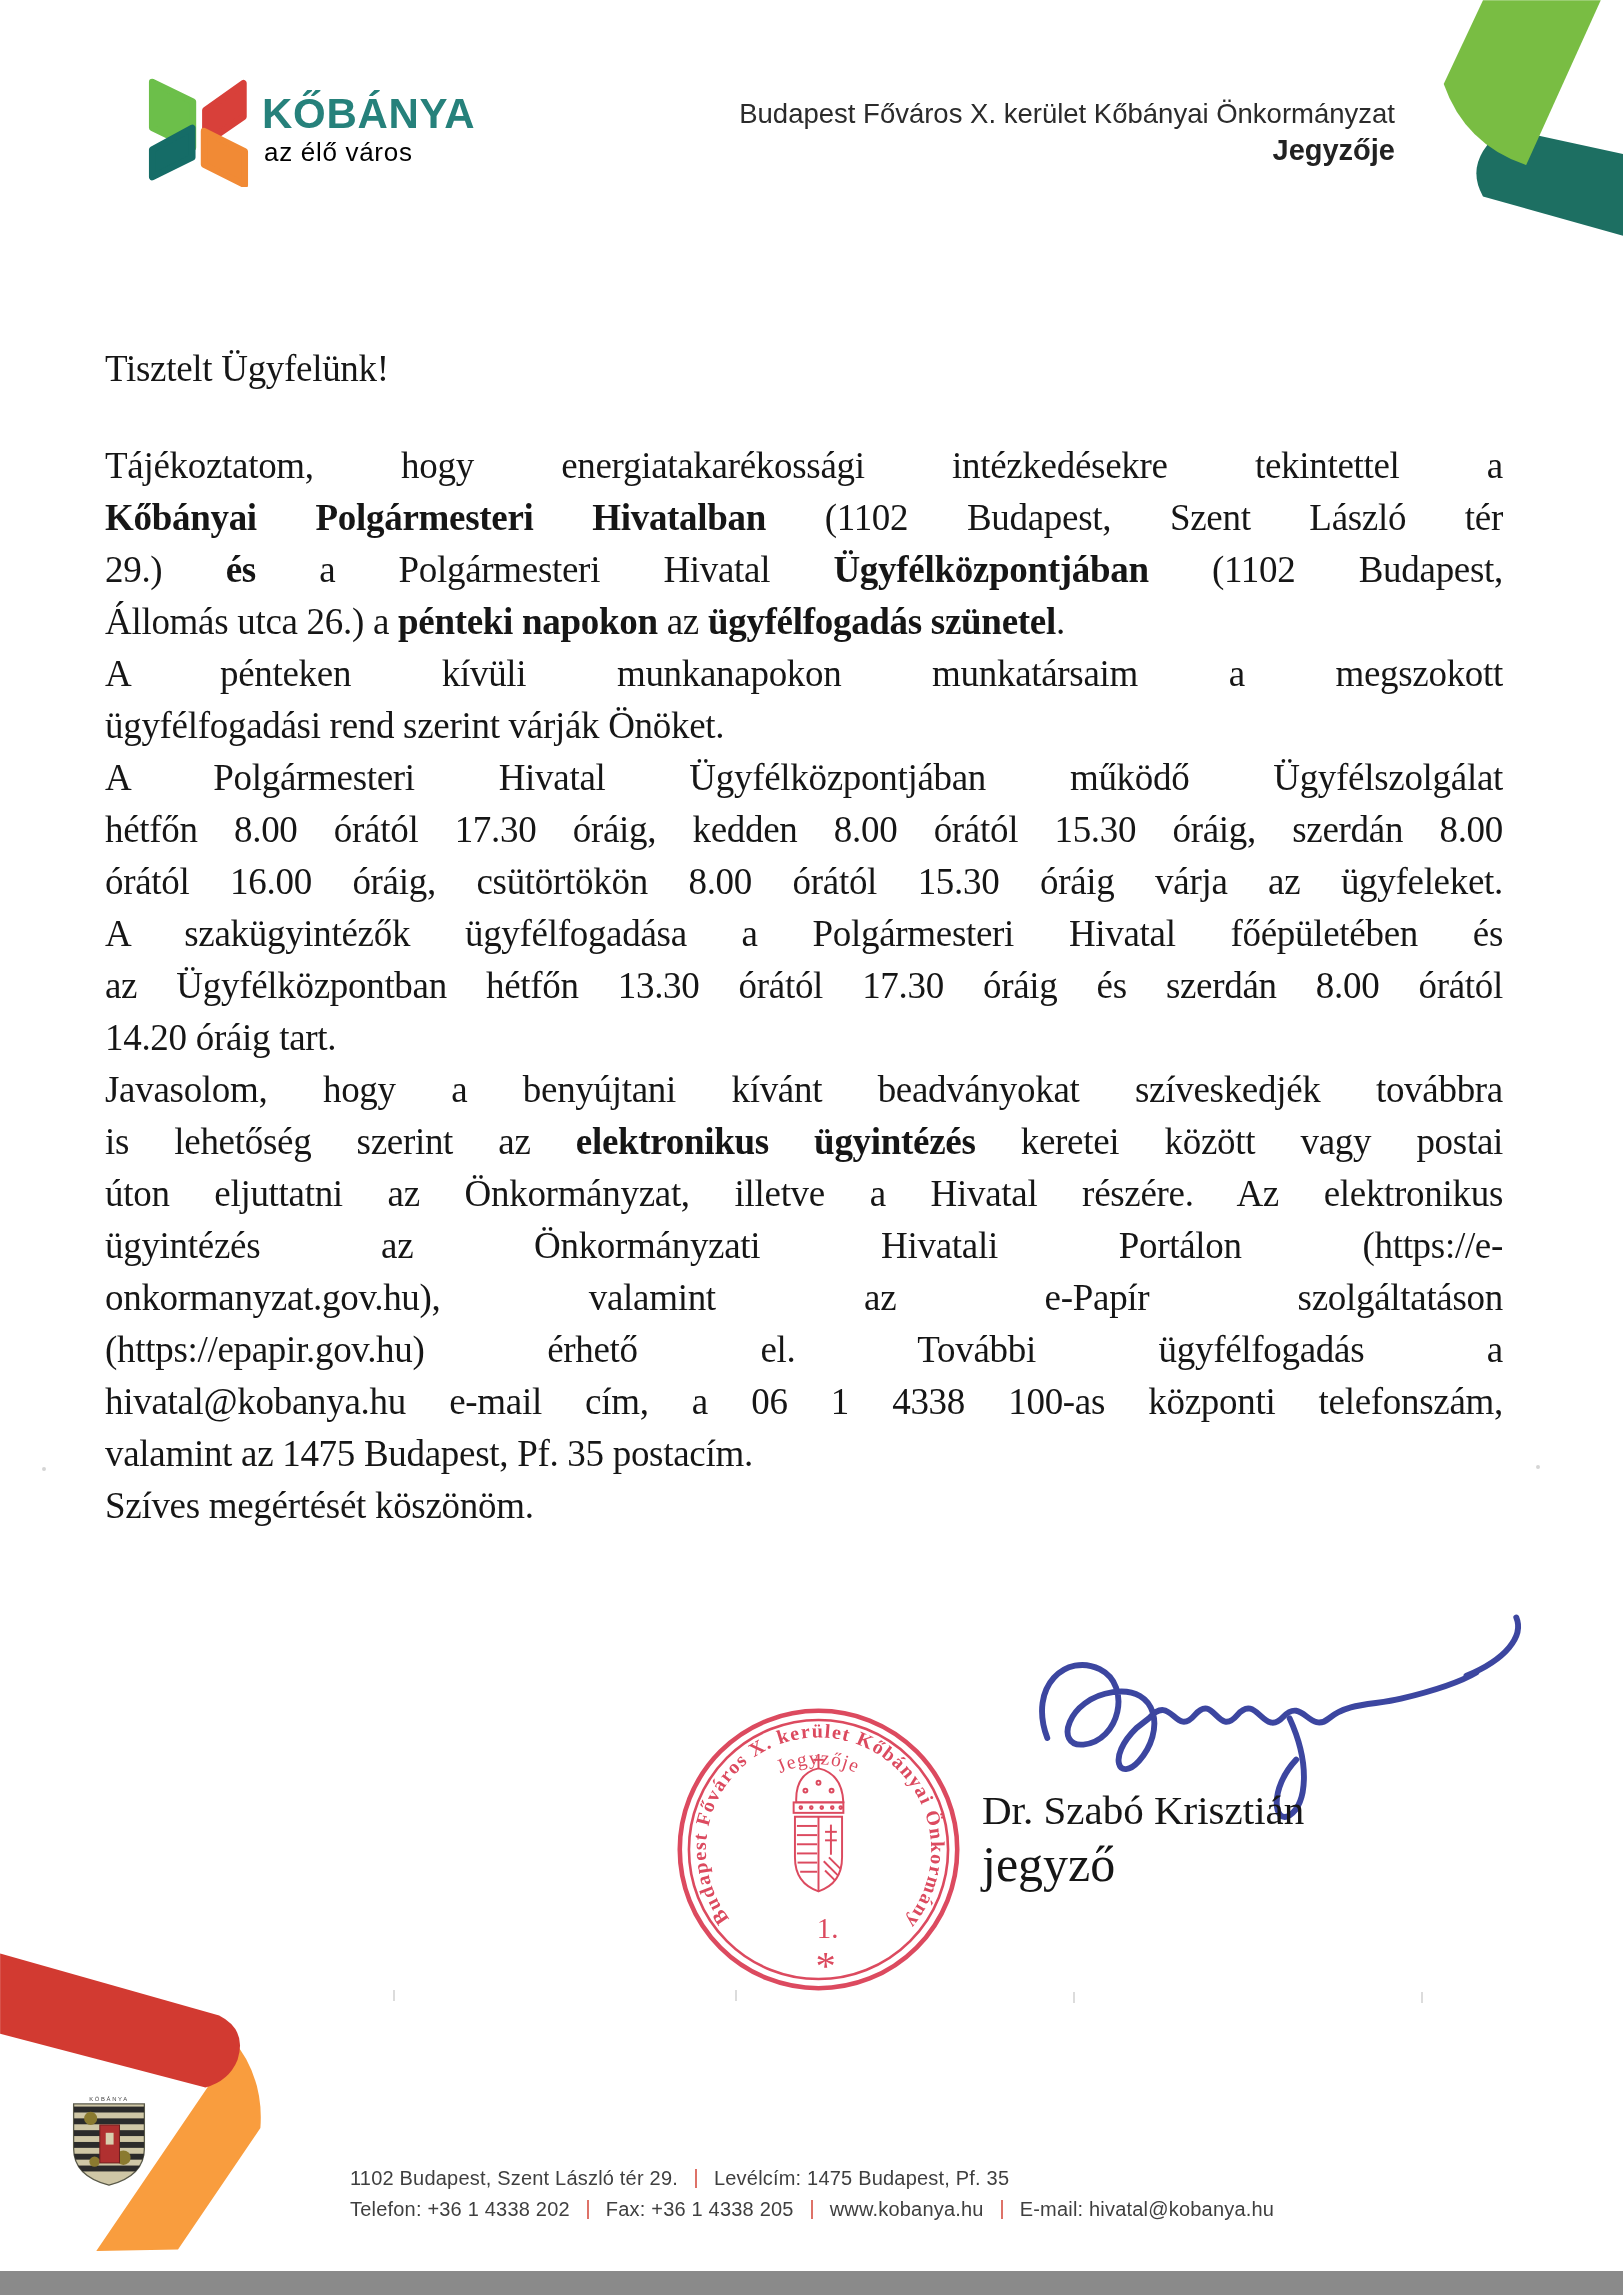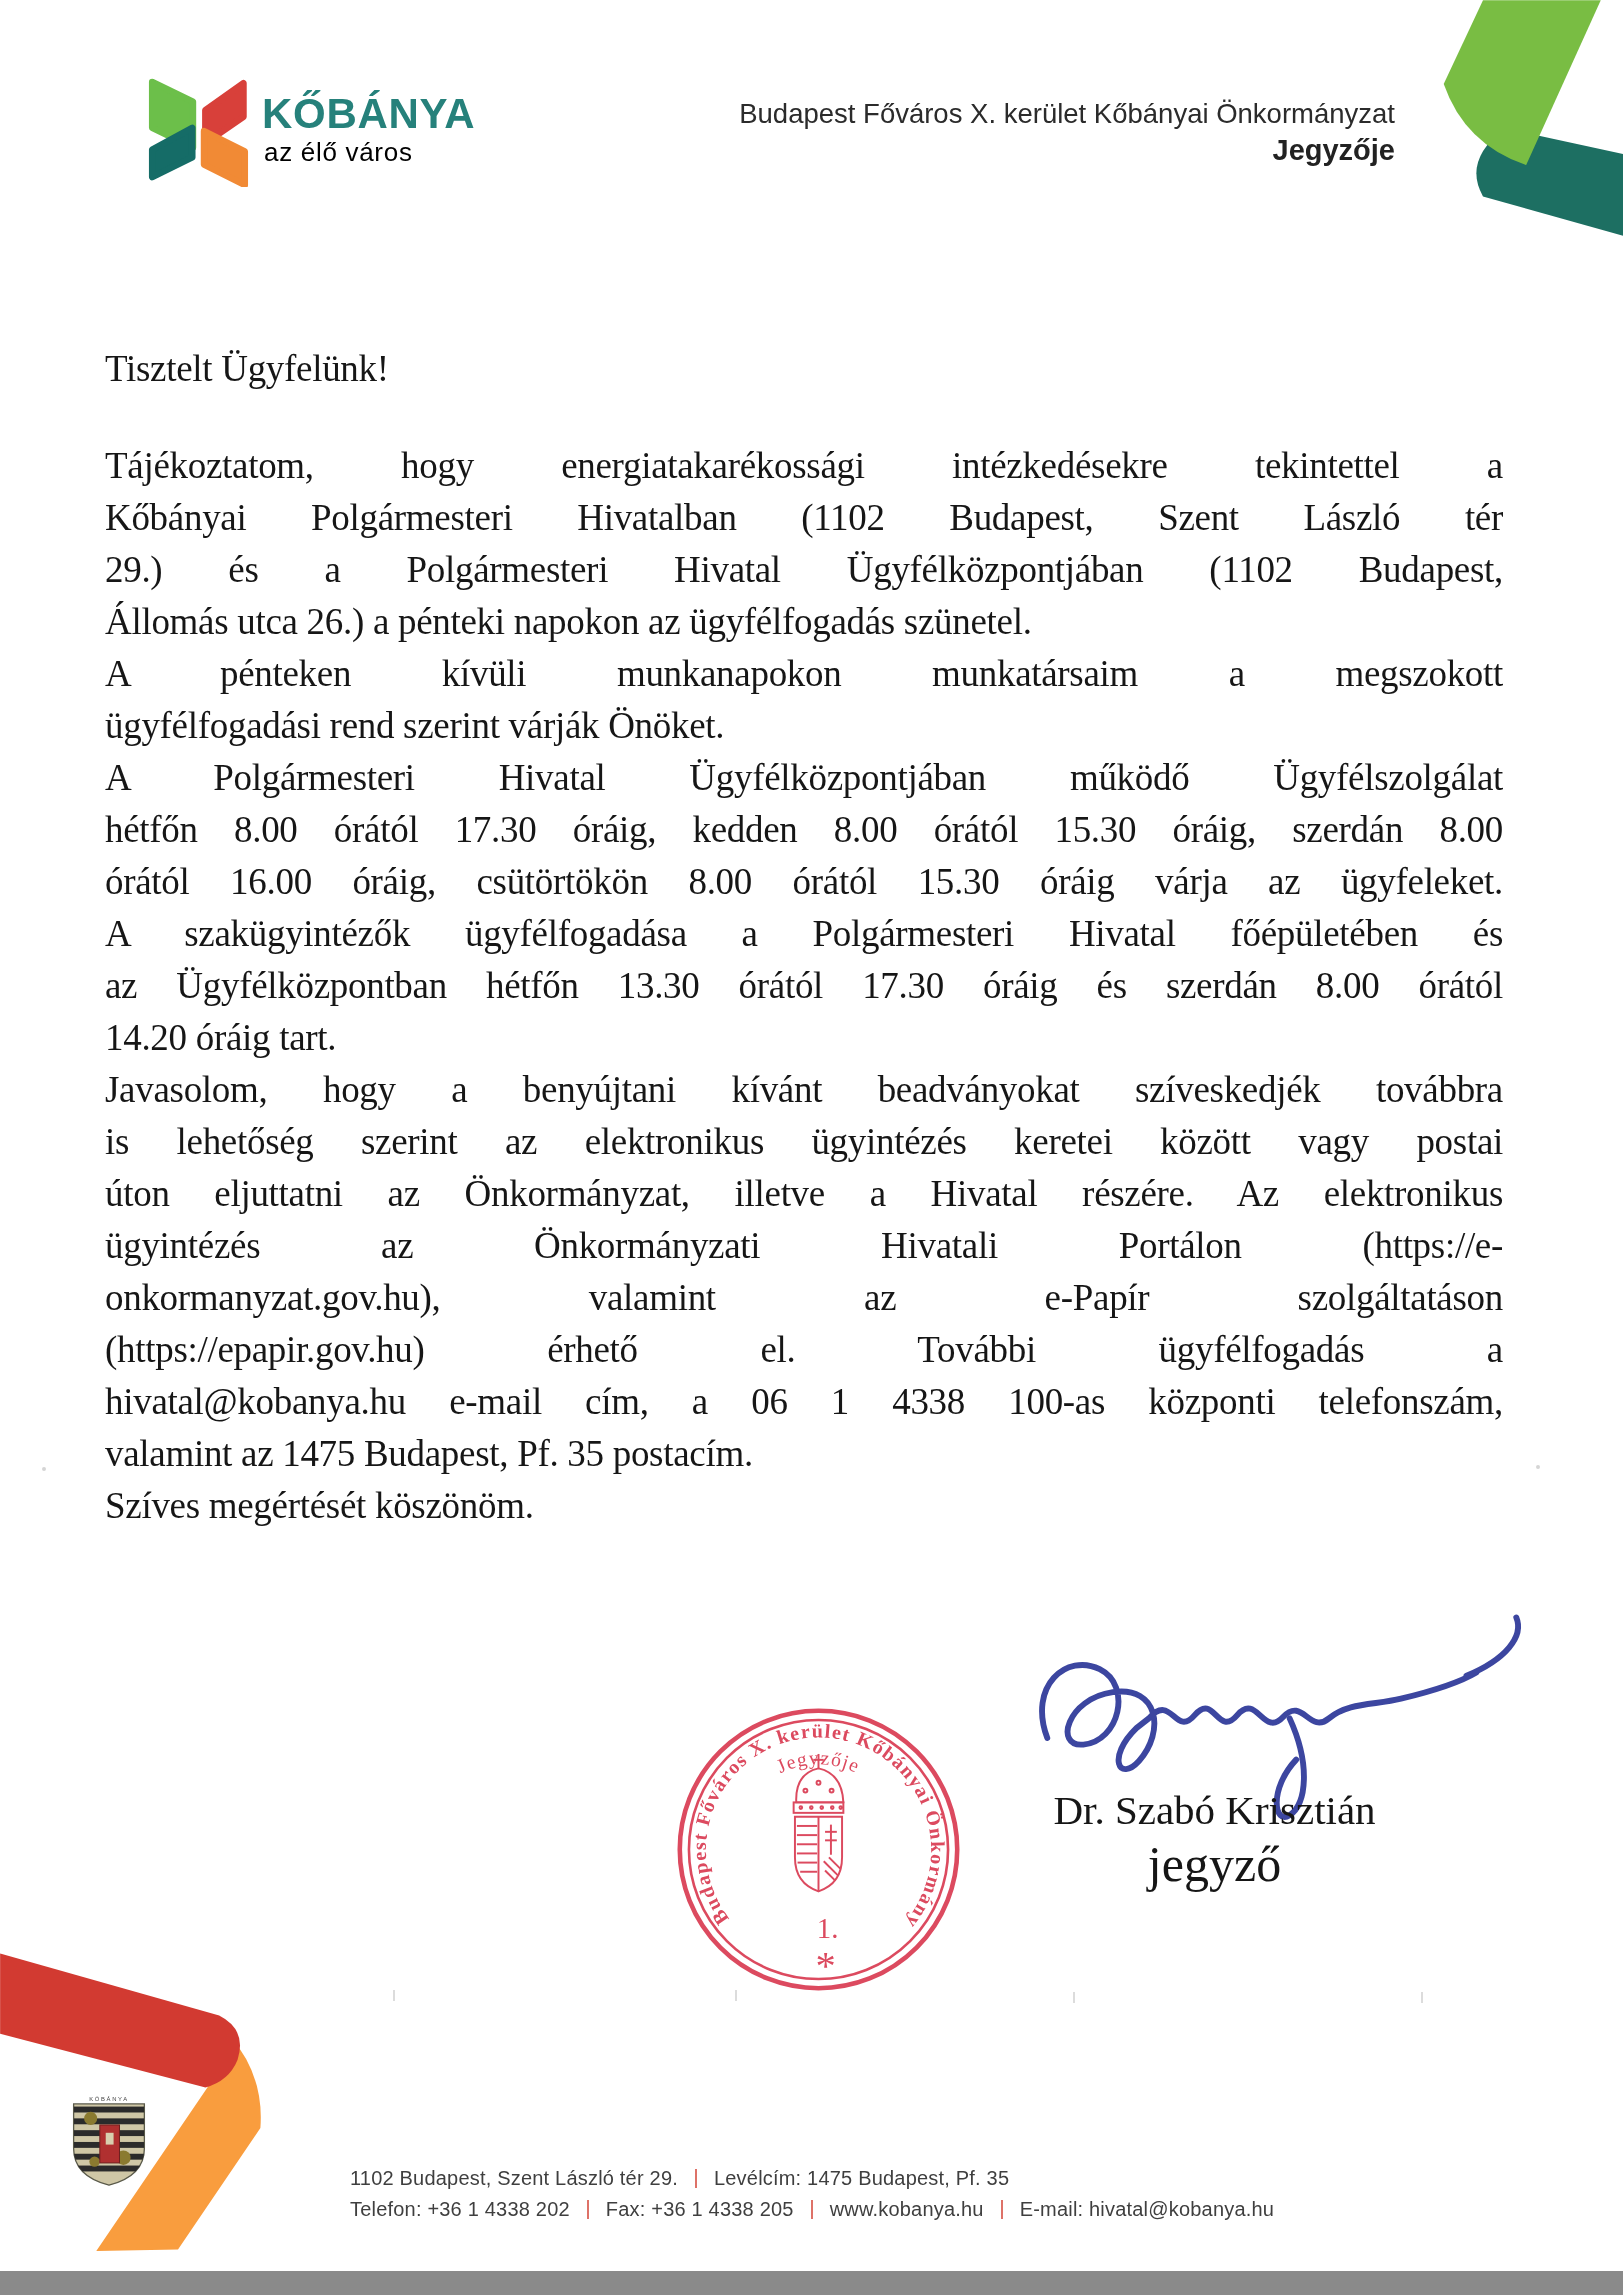--- a/index.html
+++ b/index.html
@@ -33,26 +33,26 @@
     position:absolute;left:105px;top:343px;width:1398px;
     font-size:37px;line-height:52px;letter-spacing:-0.3px;
   }
   .letter-body{position:absolute;left:105px;top:440px;width:1398px;}
   .para + .para{}
   .bline{
     height:52px;line-height:52px;font-size:37px;letter-spacing:-0.3px;
     overflow:hidden;text-align:left;white-space:normal;
   }
   .bline.just{text-align:justify;text-align-last:justify;}
-  .bline b{font-weight:normal;}
+  .bline b{font-weight:bold;}
   
   .sig-script{position:absolute;left:1008px;top:1607px;}
   .stamp{position:absolute;left:668px;top:1699px;}
   .sign-block{
-    position:absolute;left:982px;top:1784px;width:465px;text-align:center;
+    position:absolute;left:982px;top:1784px;width:465px;
   }
   .sign-name{font-size:41px;line-height:52px;}
   .sign-title{font-size:50px;line-height:46px;margin-top:5px;}
   
   .ribbon-bl{position:absolute;left:0;top:1924px;}
   .footer-arms{position:absolute;left:71px;top:2092px;}
   .footer-lines{
     position:absolute;left:350px;top:2133px;
     font-family:"Liberation Sans", sans-serif;color:#3f3f3f;margin-top:30px;
   }

